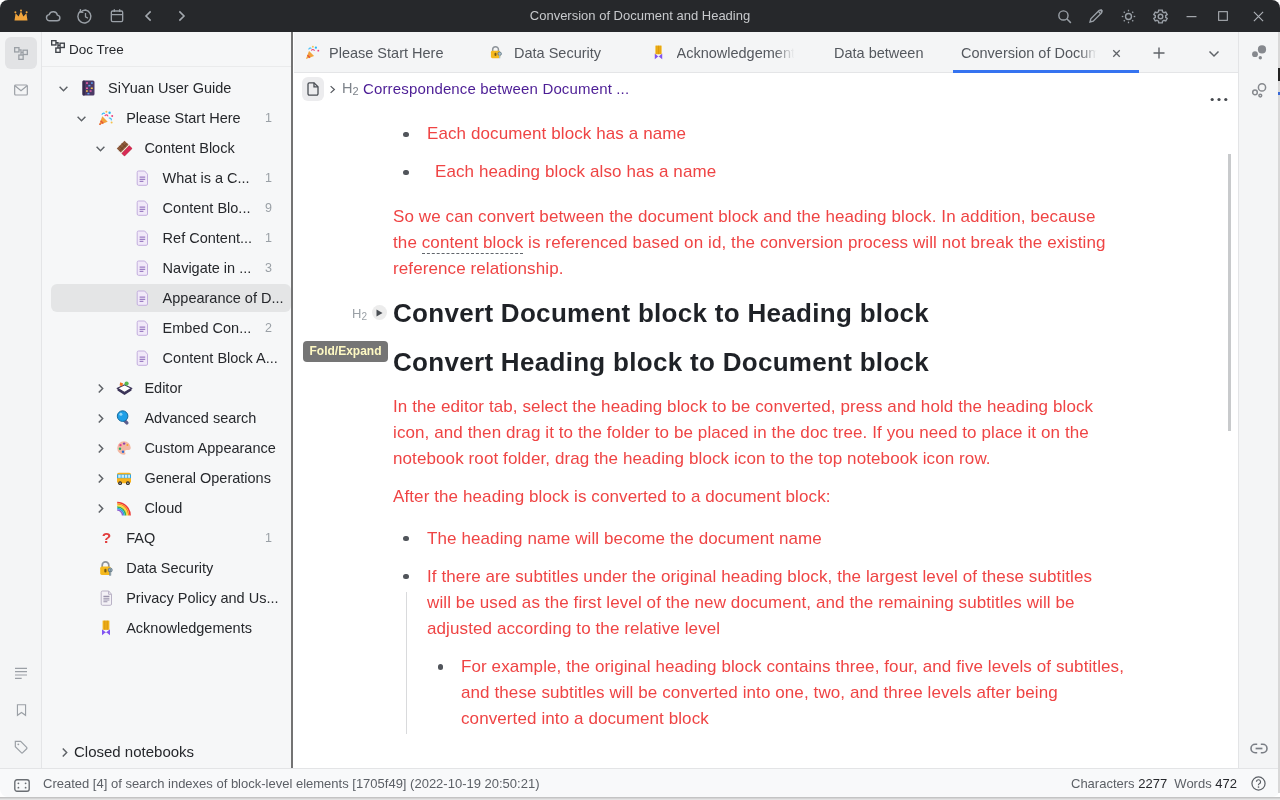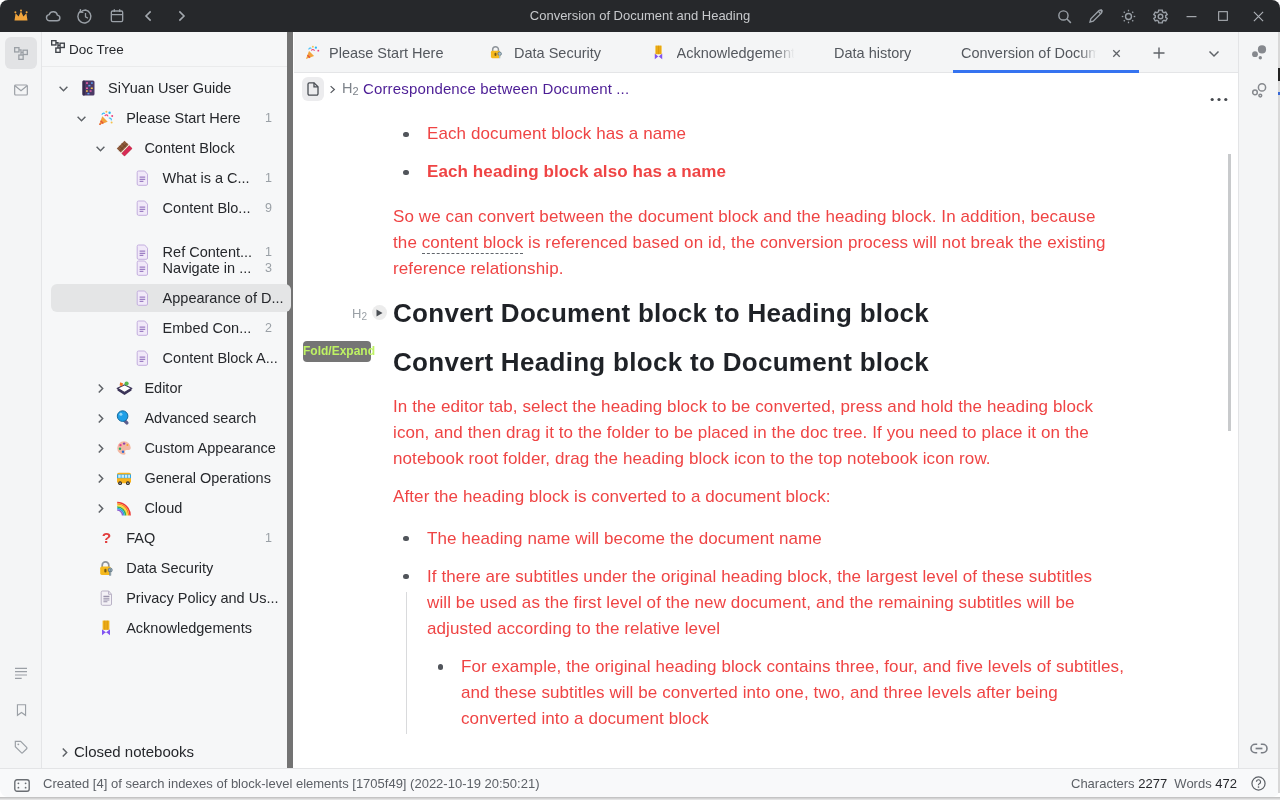--- a/index.html
+++ b/index.html
@@ -17,21 +17,21 @@
     align-items:center; justify-content:center; }
   
   .dockl { position:absolute; left:0; top:32px; width:42px; height:736px;
     background:#f4f5f6; border-right:1px solid #e4e5e7; }
   .docksel { position:absolute; left:5px; top:5px; width:32px; height:32px;
     background:#e2e3e5; border-radius:6px; }
   .dicon { position:absolute; display:flex; align-items:center; justify-content:center;
     width:32px; height:32px; left:5px; }
   
   .side { position:absolute; left:42px; top:32px; width:251px; height:736px;
-    background:#f6f7f8; border-right:6px solid #737373; }
+    background:#f6f7f8; border-right:2px solid #737373; }
   .side-head { position:absolute; left:0; top:0; width:100%; height:35px;
     border-bottom:1px solid #eaebec; }
   .side-head .txt { position:absolute; left:27px; top:0; height:35px; line-height:35px;
     font-size:13.5px; color:#26282c; }
   .trow { position:absolute; left:0; width:251px; height:30px; }
   .trow .lbl { position:absolute; top:0; height:30px; line-height:30px; font-size:14.5px;
     color:#26282c; white-space:nowrap; }
   .trow .cnt { position:absolute; right:21px; top:0; height:30px; line-height:30px;
     font-size:12.5px; color:#9aa0a6; }
   .trow .chev, .trow .ico { position:absolute; top:0; height:30px; display:flex;
@@ -58,22 +58,22 @@
     background:#f8f9fa; border-top:1px solid #e3e4e6; font-size:13px; color:#5c6066; }
   .edge { position:absolute; left:0; top:797px; width:1280px; height:3px;
     background:linear-gradient(180deg,#bcbcbc,#ececec); }
   
   .para, .line { position:absolute; font-size:17px; line-height:26px; color:#ef4444;
     white-space:nowrap; letter-spacing:0.1px; }
   .bullet { position:absolute; width:5.2px; height:5.2px; border-radius:50%; background:#51555b; }
   .ref { border-bottom:1.5px dashed #62666c; padding-bottom:1px; }
   .h2 { position:absolute; font-size:26px; font-weight:bold; color:#1f2227;
     line-height:34px; white-space:nowrap; letter-spacing:0.3px; }
-  .tooltip { position:absolute; width:68px; height:21px; background:#757575; border-radius:4px;
-    color:#bef264; font-size:12px; font-weight:bold; text-align:center; line-height:21px; }
+  .tooltip { position:absolute; width:85px; height:21px; background:#757575; border-radius:4px;
+    color:#fef9c3; font-size:12px; font-weight:bold; text-align:center; line-height:21px; }
 </style>
 </head>
 <body>
 <div class="win">
   <div class="topbar">
     <div class="title">Conversion of Document and Heading</div>
     <div class="tbi" style="left:5px;">
       <svg width="16" height="16" viewBox="0 0 16 16">
           <path d="M1.5 12.5 L2.6 5.2 L5.6 8.4 L8 3.2 L10.4 8.4 L13.4 5.2 L14.5 12.5 Z" fill="#f0a43c"></path>
           <circle cx="2.4" cy="4.2" r="1" fill="#f0a43c"></circle>
@@ -281,21 +281,21 @@
     <div class="trow" style="top:161px;">
         <span class="ico" style="left:90.3px;">
           <svg width="13" height="16" viewBox="0 0 13 16">
             <path d="M2.5 1 h6.2 L11.5 4.2 V14 a1.3 1.3 0 0 1 -1.3 1.3 H2.5 A1.3 1.3 0 0 1 1.2 14 V2.3 A1.3 1.3 0 0 1 2.5 1 Z" fill="#f1e9f9" stroke="#c3aede" stroke-width="1"></path>
             <path d="M3.6 7.2 h5.6 M3.6 9.3 h5.6 M3.6 11.4 h3.8" stroke="#9d7fc4" stroke-width="1.2" fill="none"></path>
           </svg>
         </span>
         <span class="lbl" style="left:120.6px;">Content Blo...</span>
         <span class="cnt">9</span>
       </div>
-    <div class="trow" style="top:191px;margin-top:14px;">
+    <div class="trow" style="top:191px;">
         <span class="ico" style="left:90.3px;">
           <svg width="13" height="16" viewBox="0 0 13 16">
             <path d="M2.5 1 h6.2 L11.5 4.2 V14 a1.3 1.3 0 0 1 -1.3 1.3 H2.5 A1.3 1.3 0 0 1 1.2 14 V2.3 A1.3 1.3 0 0 1 2.5 1 Z" fill="#f1e9f9" stroke="#c3aede" stroke-width="1"></path>
             <path d="M3.6 7.2 h5.6 M3.6 9.3 h5.6 M3.6 11.4 h3.8" stroke="#9d7fc4" stroke-width="1.2" fill="none"></path>
           </svg>
         </span>
         <span class="lbl" style="left:120.6px;">Ref Content...</span>
         <span class="cnt">1</span>
       </div>
     <div class="trow" style="top:221px;">
@@ -505,21 +505,21 @@
     <div class="tab" style="left:346px;width:172px;">
       <span class="ti" style="left:12px;"><svg width="13" height="15" viewBox="0 0 14 16">
             <path d="M3 9.2 L7 12.6 L11 9.2 L11 15.2 L7 12.1 L3 15.2 Z" fill="#8153f2"></path>
             <rect x="3.6" y="0.6" width="6.8" height="9.2" fill="#f5b91e"></rect>
             <path d="M5.3 0.6 v9.2 M7 0.6 v9.2 M8.7 0.6 v9.2" stroke="#d9940b" stroke-width="0.9" fill="none"></path>
           </svg></span>
       <span class="tt" style="left:36.5px;width:124px;">Acknowledgements</span>
       <span class="abs" style="left:135px;top:6px;width:26px;height:30px;background:linear-gradient(90deg,rgba(244,245,246,0),#f4f5f6 75%);"></span>
     </div>
     <div class="tab" style="left:518px;width:140px;">
-      <span class="tt" style="left:22px;">Data history</span>
+      <span class="tt" style="left:22px;">Data between</span>
     </div>
     <div class="tab" style="left:658px;width:187px;">
       <span class="tt" style="left:9px;width:142px;">Conversion of Document and H</span>
       <span class="abs" style="left:128px;top:6px;width:24px;height:30px;background:linear-gradient(90deg,rgba(244,245,246,0),#f4f5f6 70%);"></span>
       <svg class="abs" style="left:158px;top:14.5px;" width="13" height="13" viewBox="0 0 14 14" stroke="#5f6368" stroke-width="1.4">
           <path d="M3.5 3.5 L10.5 10.5 M10.5 3.5 L3.5 10.5"></path>
         </svg>
     </div>
     <div class="underline"></div>
     <svg class="abs" style="left:858px;top:14px;" width="14" height="14" viewBox="0 0 14 14" stroke="#5f6368" stroke-width="1.4">
@@ -543,21 +543,21 @@
     <div class="abs" style="left:69px;top:6.5px;font-size:15px;letter-spacing:0.15px;color:#4c1d95;">Correspondence between Document ...</div>
     <div class="abs" style="left:916px;top:14.5px;color:#45494e;"><svg width="18" height="5" viewBox="0 0 18 5">
           <circle cx="2.2" cy="2.5" r="1.6" fill="#45494e"></circle>
           <circle cx="9" cy="2.5" r="1.6" fill="#45494e"></circle>
           <circle cx="15.8" cy="2.5" r="1.6" fill="#45494e"></circle>
         </svg></div>
 
     <div class="bullet" style="left:109.4px;top:58.7px;"></div>
     <div class="line" style="left:133px;top:48.4px;">Each document block has a name</div>
     <div class="bullet" style="left:109.4px;top:96.7px;"></div>
-    <div class="line" style="left:133px;top:86.4px;font-weight:bold;">Each heading block also has a name</div>
+    <div class="line" style="left:141px;top:86.4px;">Each heading block also has a name</div>
 
     <div class="para" style="left:99px;top:130.5px;">So we can convert between the document block and the heading block. In addition, because<br>the <span class="ref">content block</span> is referenced based on id, the conversion process will not break the existing<br>reference relationship.</div>
 
     <div class="abs" style="left:58px;top:232.5px;font-size:13px;color:#9aa0a6;">H<span style="font-size:10px;vertical-align:-2px;">2</span></div>
     <div class="abs" style="left:77.5px;top:232px;width:15px;height:15px;border-radius:50%;background:#ececec;">
       <svg class="abs" style="left:4.5px;top:3.5px;" width="7" height="8" viewBox="0 0 7 8">
           <path d="M0.5 0.5 L6.5 4 L0.5 7.5 Z" fill="#4a4e54"></path>
         </svg>
     </div>
     <div class="h2" style="left:99px;top:222.5px;">Convert Document block to Heading block</div>

